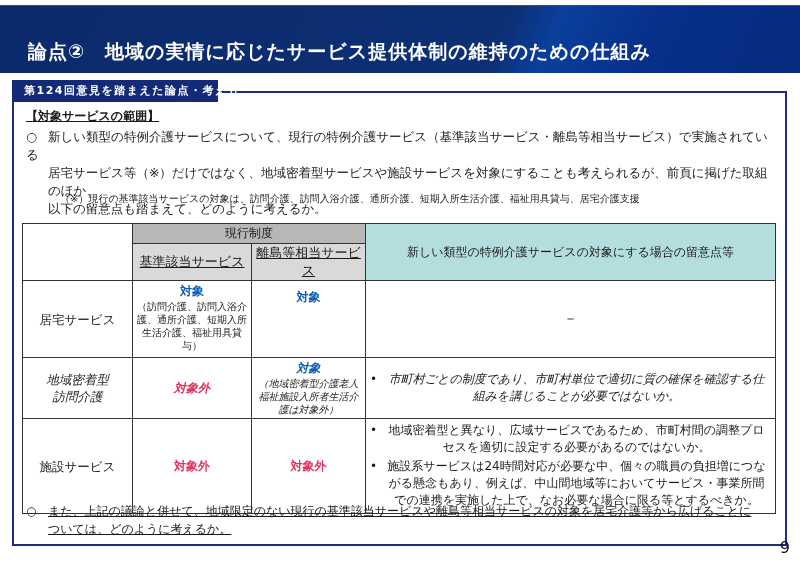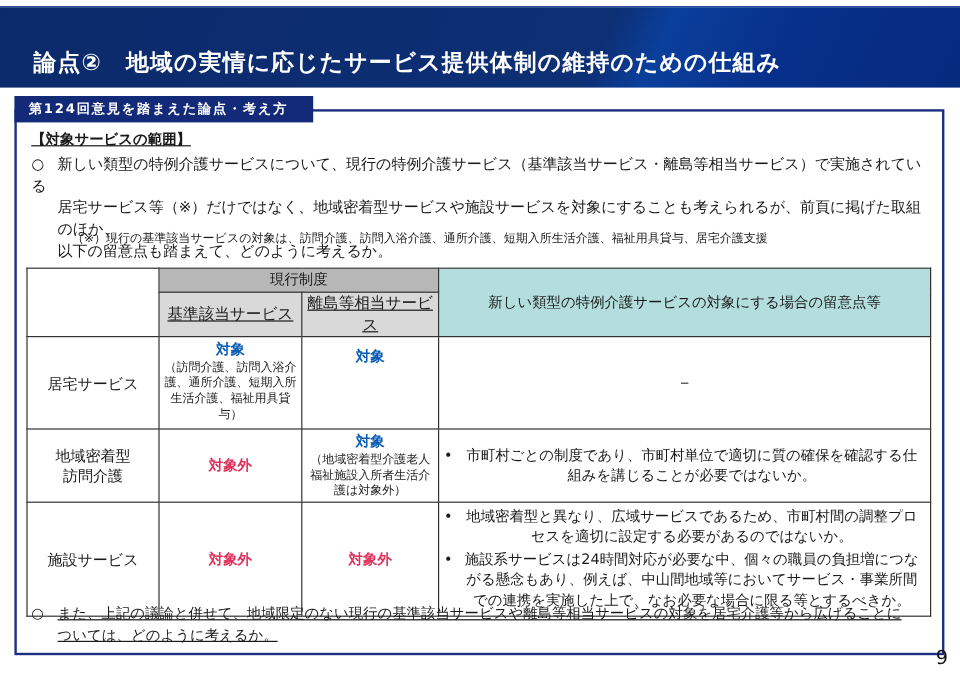--- a/index.html
+++ b/index.html
@@ -11,21 +11,21 @@
     background: linear-gradient(115deg, #0b2a6b 0%, #0d2f74 62%, #0a3f9c 68%, #07308a 80%, #062a7e 100%);
     border-top: 1px solid #2a4f9a;
     text-align: right;
   }
   .title-bar .title {
     position: absolute; left: 28px; top: 33px;
     color: #ffffff; font-size: 19px; font-weight: bold; letter-spacing: 1px; white-space: nowrap;
   }
 
   .section-tag {
-    position: absolute; left: 12px; top: 80px; width: 249px; height: 22px;
+    position: absolute; left: 12px; top: 80px; width: 206px; height: 22px;
     background: #132a78; color: #ffffff; font-size: 11px; font-weight: bold;
     padding-left: 12px; line-height: 22px; letter-spacing: 1.5px; white-space: nowrap;
   }
   .frame {
     position: absolute; left: 12px; top: 91px; width: 775px; height: 455px;
     border: 2px solid #1c2f80; border-top: 2px solid #1c2f80;
   }
 
   .heading {
     position: absolute; left: 26px; top: 108px; font-size: 12px; font-weight: bold;
@@ -104,21 +104,21 @@
     <td style="vertical-align:top; padding:2px 4px;">
       <div class="on">対象</div>
       <div class="detail" style="text-align:center;">（訪問介護、訪問入浴介護、通所介護、短期入所生活介護、福祉用具貸与）</div>
     </td>
     <td style="vertical-align:top; padding-top:8px;">
       <div class="on">対象</div>
     </td>
     <td class="dash">－</td>
   </tr>
 
-  <tr style="height:50px;">
+  <tr style="height:50px;font-style:italic;">
     <td class="rowlabel">
       <div>地域密着型</div>
       <div>訪問介護</div>
     </td>
     <td>
       <div class="off">対象外</div>
     </td>
     <td style="padding:2px 6px;">
       <div class="on">対象</div>
       <div class="detail">（地域密着型介護老人福祉施設入所者生活介護は対象外）</div>

